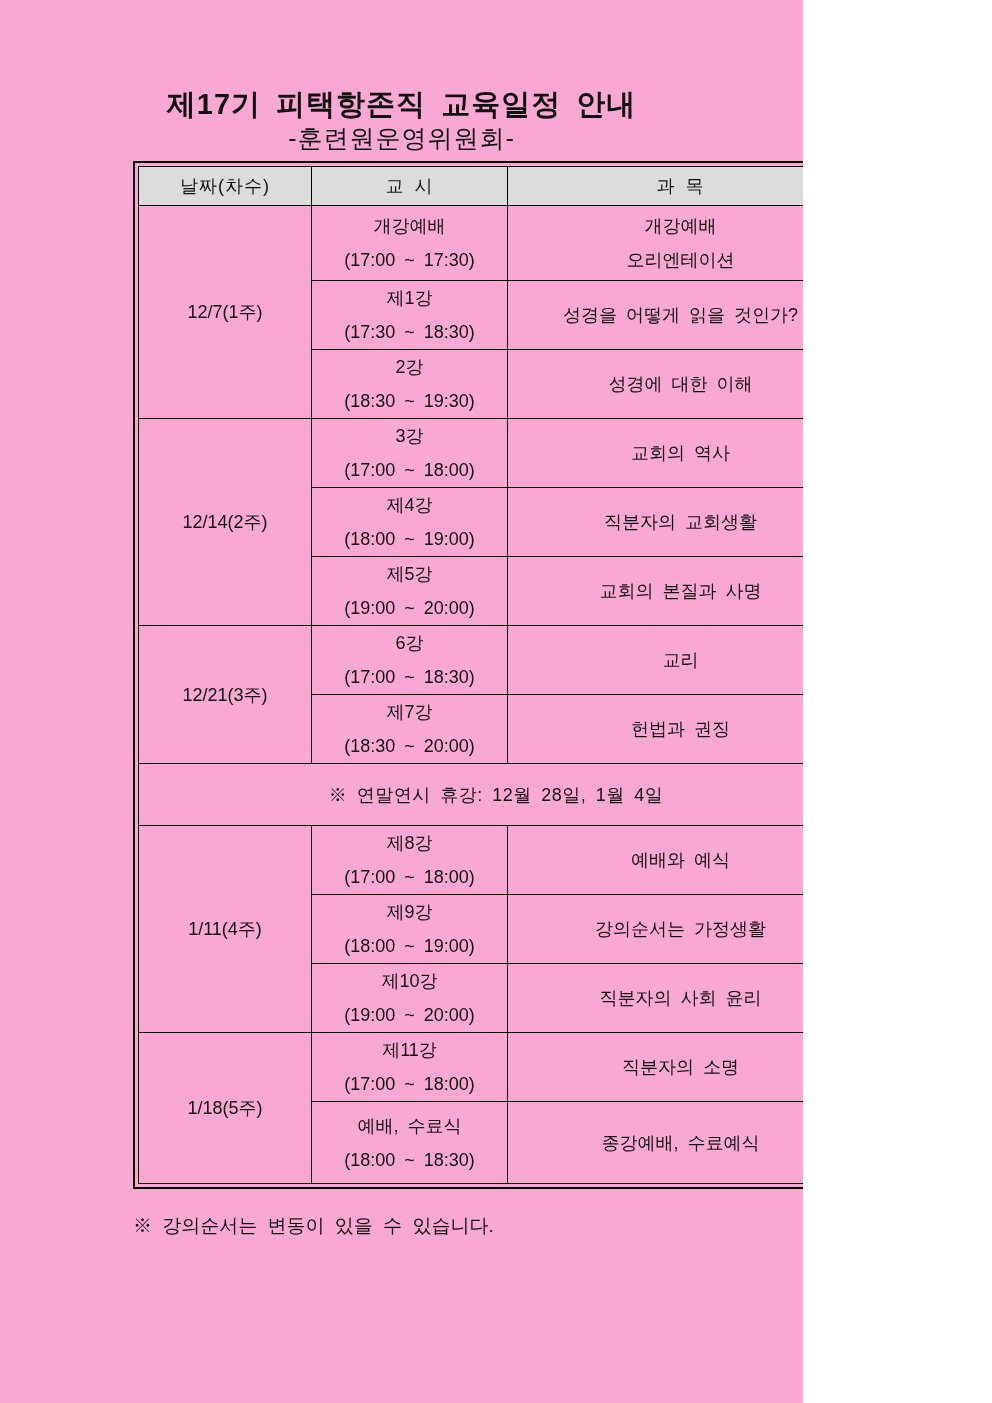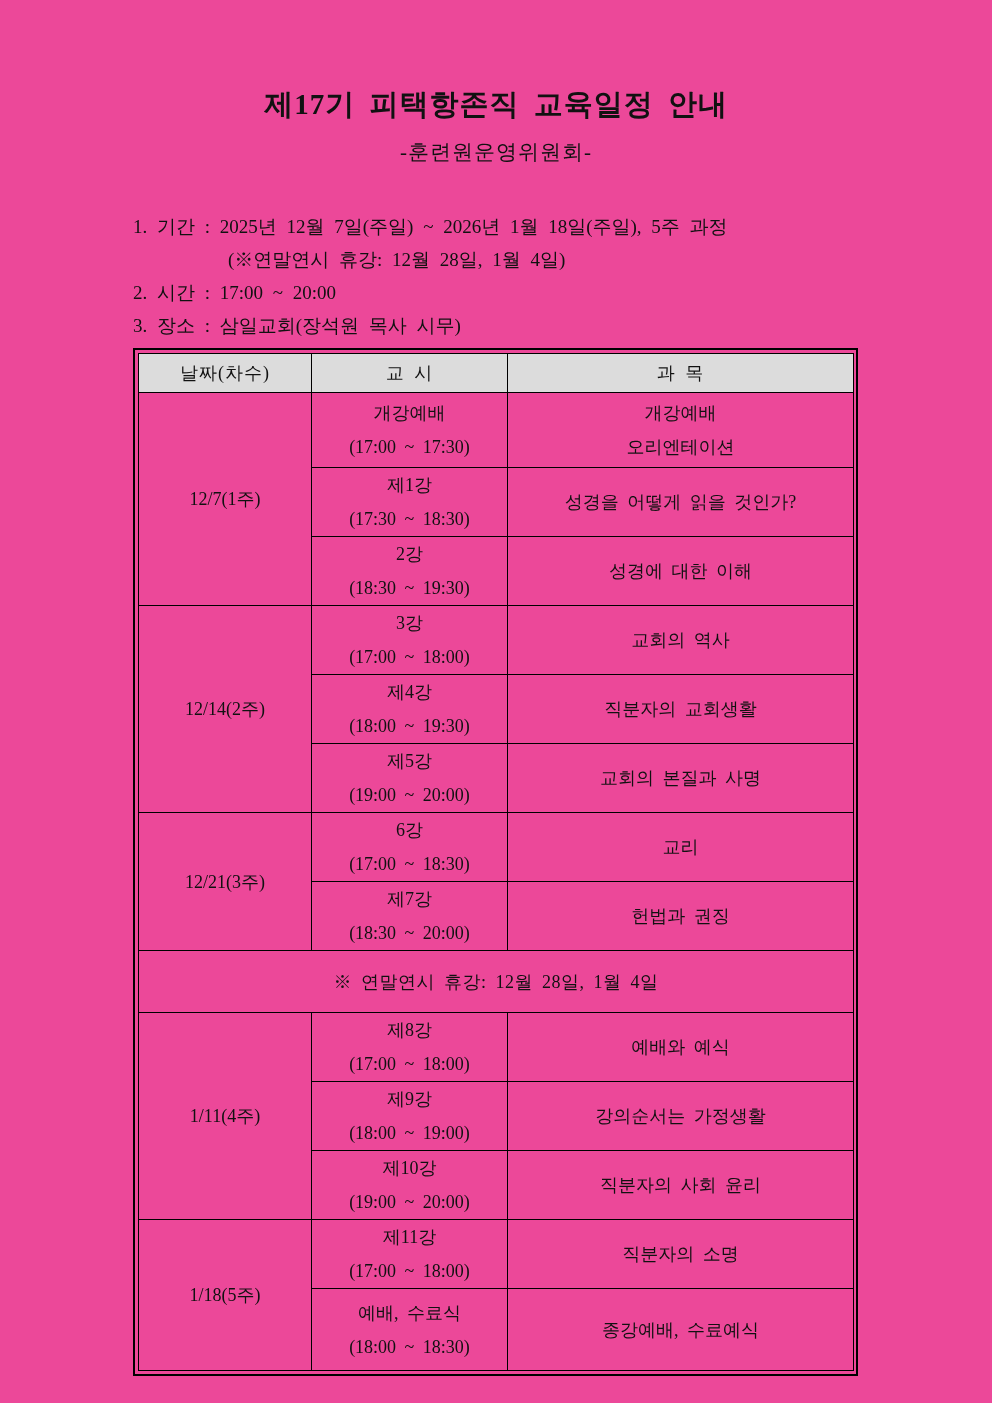--- a/index.html
+++ b/index.html
@@ -1,37 +1,36 @@
 <!DOCTYPE html>
 <html lang="ko"><head>
 <meta charset="utf-8">
 <style>
   html,body{margin:0;padding:0;background:#fff;}
   .page{
     position:relative;
-    width:992px;height:1403px;
-    background:#ec4899;
-    font-family:Liberation Serif, serif;
+    width:803px;height:1403px;
+    background:#f9a8d4;
+    font-family:Liberation Sans, sans-serif;
     color:#111111;
     overflow:hidden;
   }
   .title{
     margin:0;
     padding-top:86px;
     text-align:center;
     font-size:29px;
     font-weight:bold;
     letter-spacing:1px;
     word-spacing:6px;
     line-height:36px;
   }
   .subtitle{
-    margin-top:16px;
     text-align:center;
-    font-size:21px;
+    font-size:25px;
     letter-spacing:1px;
   }
   .info{
     margin:44px 0 0 133px;
     font-size:19px;
     line-height:33px;
     word-spacing:5px;
   }
   .info .sub-line{
     padding-left:95px;
@@ -72,26 +71,20 @@
   }
 </style>
 </head>
 <body>
 
 <div class="page">
 
   <h1 class="title">제17기 피택항존직 교육일정 안내</h1>
   <div class="subtitle">-훈련원운영위원회-</div>
 
-  <div class="info">
-    <div>1. 기간 : 2025년 12월 7일(주일) ~ 2026년 1월 18일(주일), 5주 과정</div>
-    <div class="sub-line">(※연말연시 휴강: 12월 28일, 1월 4일)</div>
-    <div>2. 시간 : 17:00 ~ 20:00</div>
-    <div>3. 장소 : 삼일교회(장석원 목사 시무)</div>
-  </div>
 
   <div class="tbl-wrap">
     <table class="sched">
       <colgroup>
         <col style="width:173px">
         <col style="width:196px">
         <col style="width:346px">
       </colgroup>
       <tbody>
         <tr class="head">
@@ -119,21 +112,21 @@
         </tr>
 
         <tr style="height:57px">
           <td rowspan="3">12/14(2주)</td>
           <td class="two-line">3강
 (17:00 ~ 18:00)</td>
           <td>교회의 역사</td>
         </tr>
         <tr style="height:58px">
           <td class="two-line">제4강
-(18:00 ~ 19:30)</td>
+(18:00 ~ 19:00)</td>
           <td>직분자의 교회생활</td>
         </tr>
         <tr style="height:56px">
           <td class="two-line">제5강
 (19:00 ~ 20:00)</td>
           <td>교회의 본질과 사명</td>
         </tr>
 
         <tr style="height:57px">
           <td rowspan="2">12/21(3주)</td>

